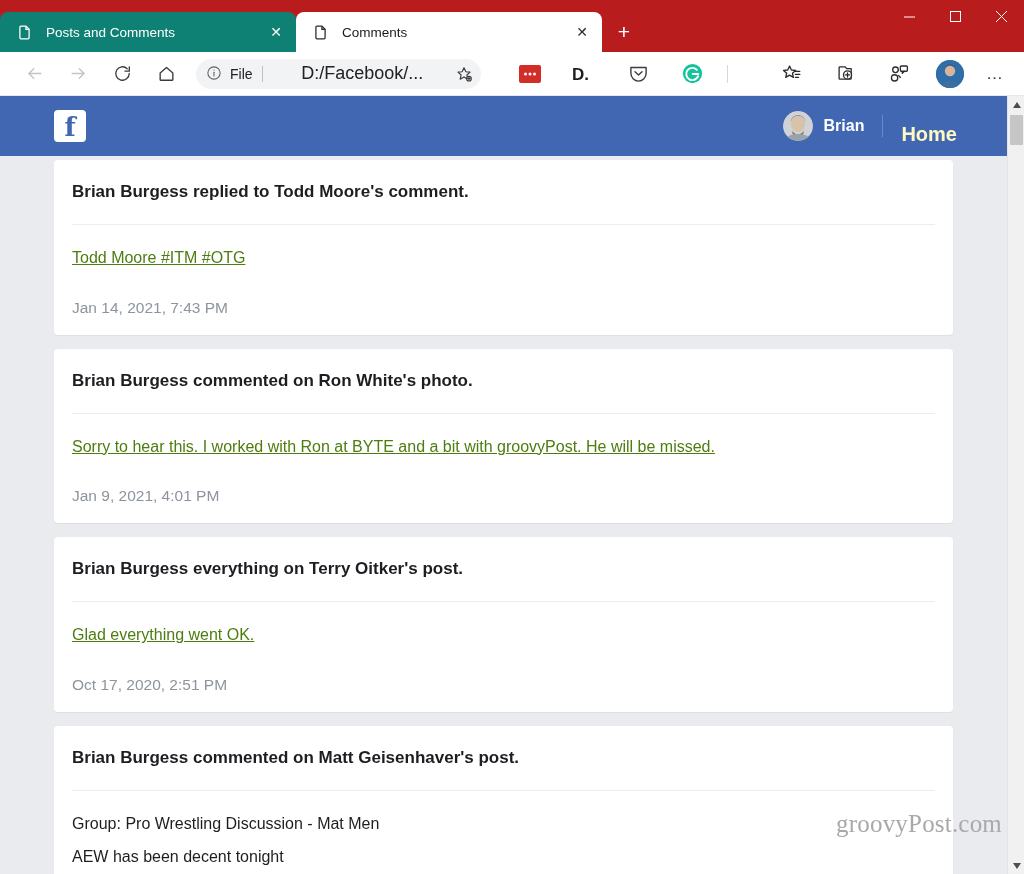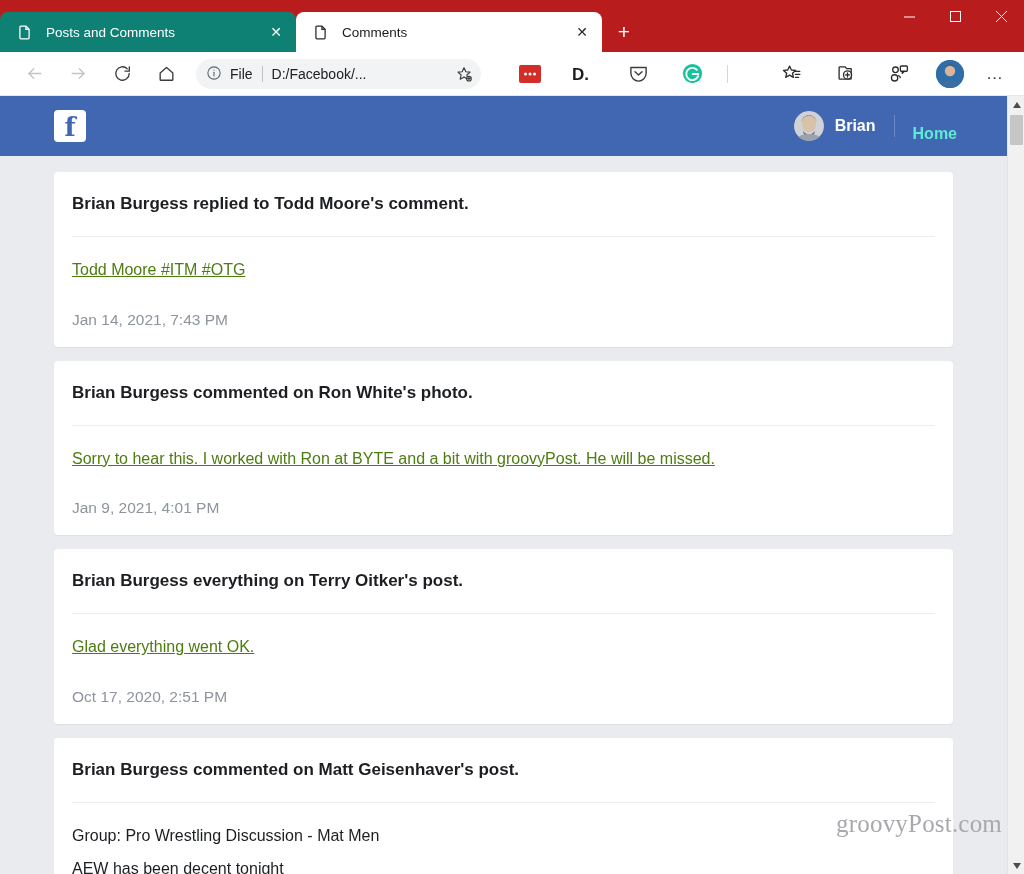--- a/index.html
+++ b/index.html
@@ -162,25 +162,26 @@
     flex: 0 0 auto;
   }
   .omni-sep {
     width: 1px;
     height: 16px;
     background: #bdc1c6;
     margin: 0 9px;
     flex: 0 0 auto;
   }
   .omni-url {
-    font-size: 14px;
+    font-size: 18px;
     color: #202124;
     flex: 1 1 auto;
     overflow: hidden;
     white-space: nowrap;
+    text-align: center;
   }
   .omni-fav {
     width: 22px; height: 22px;
     flex: 0 0 auto;
     display: flex; align-items: center; justify-content: center;
     color: #3b3b3b;
   }
 
   .ext-area {
     display: flex;
@@ -276,34 +277,34 @@
     font-weight: bold;
     font-size: 16px;
     margin-left: 11px;
   }
   .fb-vsep {
     width: 1px; height: 22px;
     background: #6d88c4;
     margin: 0 18px;
   }
   .fb-home {
-    color: #5eead4;
+    color: #fef9c3;
     font-weight: bold;
-    font-size: 16px;
+    font-size: 20px;
     margin-top: 16px;
   }
 
   .page-scroll {
     position: relative;
     width: 1007px;
     height: 718px;
     overflow: hidden;
     background: #e9ebee;
     box-sizing: border-box;
-    padding: 16px 54px;
+    padding: 4px 54px;
   }
   .card {
     background: #ffffff;
     border-radius: 4px;
     margin-bottom: 14px;
     padding: 22px 18px 18px 18px;
     box-sizing: border-box;
     box-shadow: 0 1px 1px rgba(0,0,0,.05);
   }
   .card-title {

